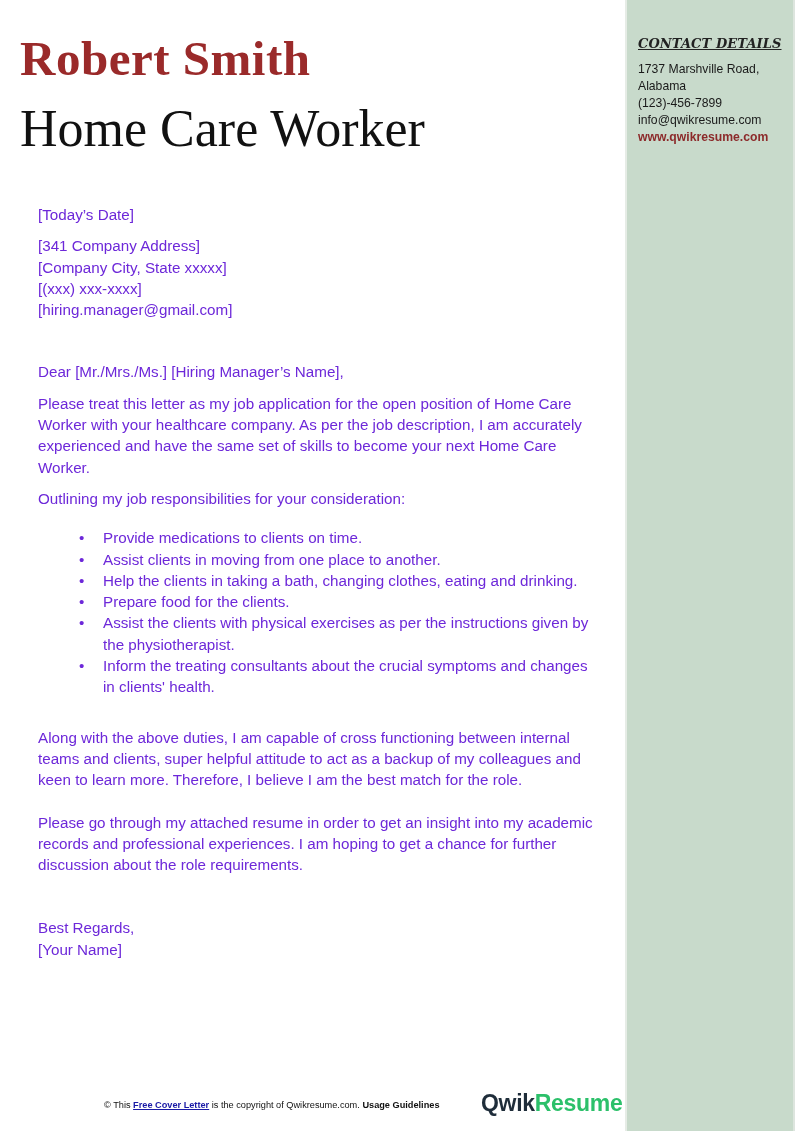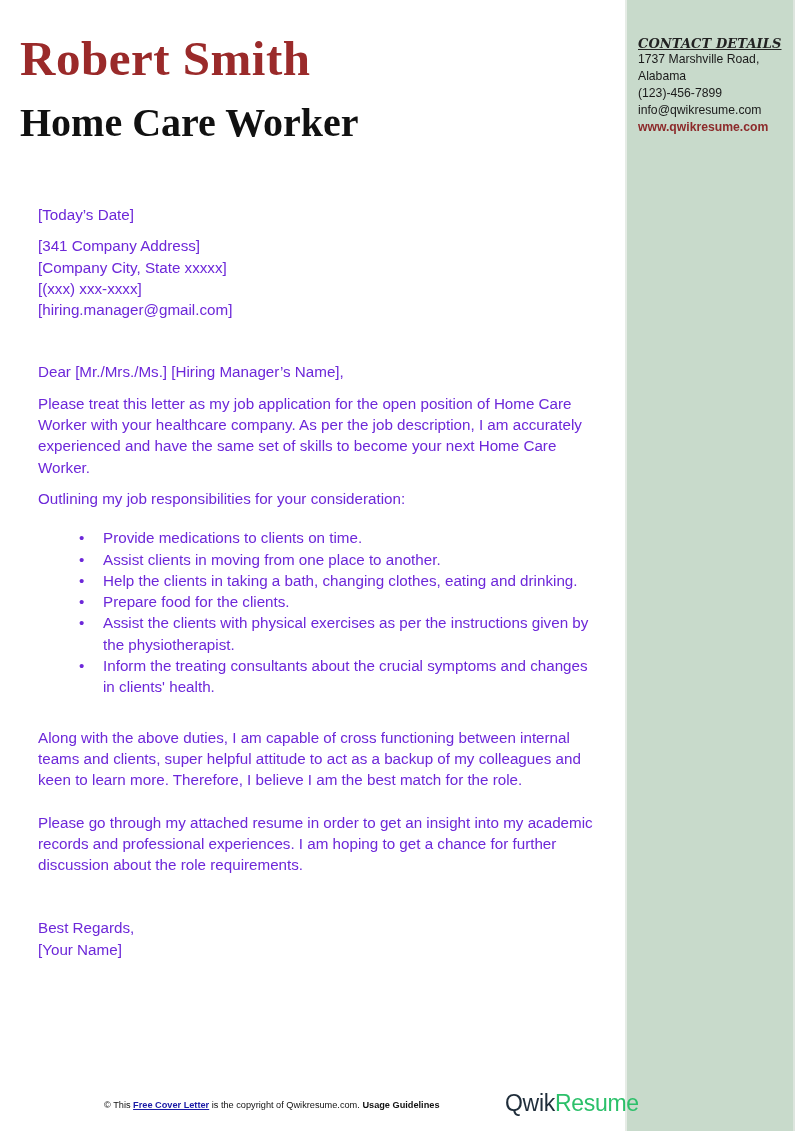--- a/index.html
+++ b/index.html
@@ -1,34 +1,34 @@
 <!DOCTYPE html>
 <html><head>
 <meta charset="utf-8">
 <style>
   html, body { margin:0; padding:0; }
   body { width:800px; height:1131px; position:relative; background:#ffffff; overflow:hidden; font-family:"Liberation Sans", sans-serif; color:#111; }
   .sidebar { position:absolute; left:625px; top:0; width:170px; height:1131px; background:#c8dacb; border-left:2px solid #e6ece6; border-right:2px solid #dde5de; box-sizing:border-box; }
   .sidebar .inner { padding:36px 0 0 11px; }
-  .contact-title { font-family:"DejaVu Serif", serif; font-weight:bold; font-style:italic; text-decoration:underline; font-size:13px; color:#222; letter-spacing:0.1px; }
+  .contact-title { font-family:"DejaVu Serif", serif; font-weight:bold; font-style:italic; text-decoration:underline; font-size:13px; color:#222; letter-spacing:0.1px; margin-bottom:10px; }
   .contact-line { font-size:12.2px; line-height:17px; color:#1a1a1a; }
   .contact-web { font-weight:bold; color:#8c2a2a; }
   .name { position:absolute; left:20px; top:30px; font-family:"Liberation Serif", serif; font-weight:bold; font-size:49px; color:#9a2a2a; letter-spacing:0.5px; }
-  .role { position:absolute; left:20px; top:99px; font-family:"Liberation Serif", serif; font-weight:bold; font-size:40px; color:#111; }
+  .role { position:absolute; left:20px; top:99px; font-family:"Liberation Serif", serif; font-weight:normal; font-size:52px; color:#111; }
   .letter { position:absolute; left:38px; top:204px; width:570px; font-size:15.2px; line-height:21.3px; color:#6d28d9; }
   .letter p { margin:0; }
   .gap-s { height:10px; }
   .gap-l { height:41px; }
   ul.duties { margin:8px; padding:0 0 0 57px; list-style:none; }
   ul.duties li { position:relative; margin:0; }
   ul.duties li::before { content:"•"; position:absolute; left:-24px; top:0; }
   .footer { position:absolute; left:104px; top:1100px; font-size:9.2px; color:#111; }
   .footer a { color:#1a1aa6; font-weight:bold; text-decoration:underline; }
   .footer b { font-weight:bold; }
-  .logo { position:absolute; left:505px; top:1090px; font-size:23px; font-weight:normal; letter-spacing:-0.3px; }
+  .logo { position:absolute; left:481px; top:1090px; font-size:23px; font-weight:bold; letter-spacing:-0.3px; }
   .logo .q { color:#1f2d3a; }
   .logo .r { color:#2cc06a; }
 </style>
 </head>
 <body>
 
 <div class="sidebar">
   <div class="inner">
     <div class="contact-title">CONTACT DETAILS</div>
     <div class="contact-line">1737 Marshville Road,</div>

